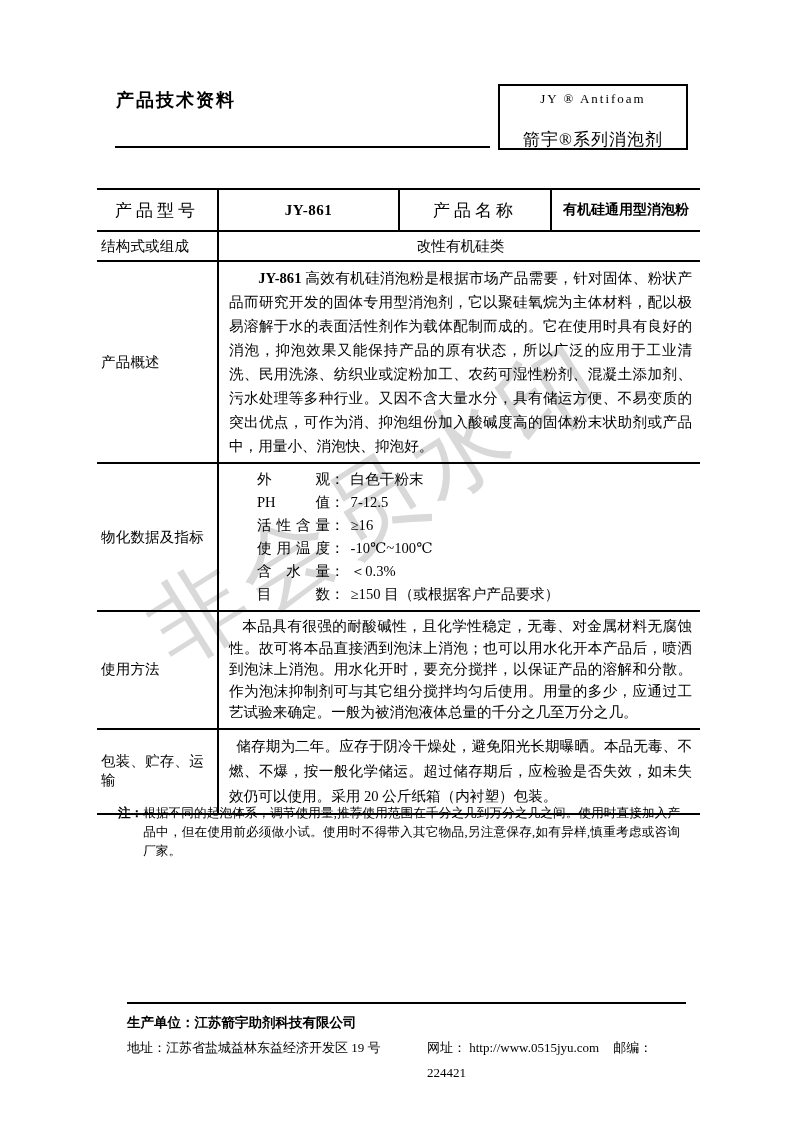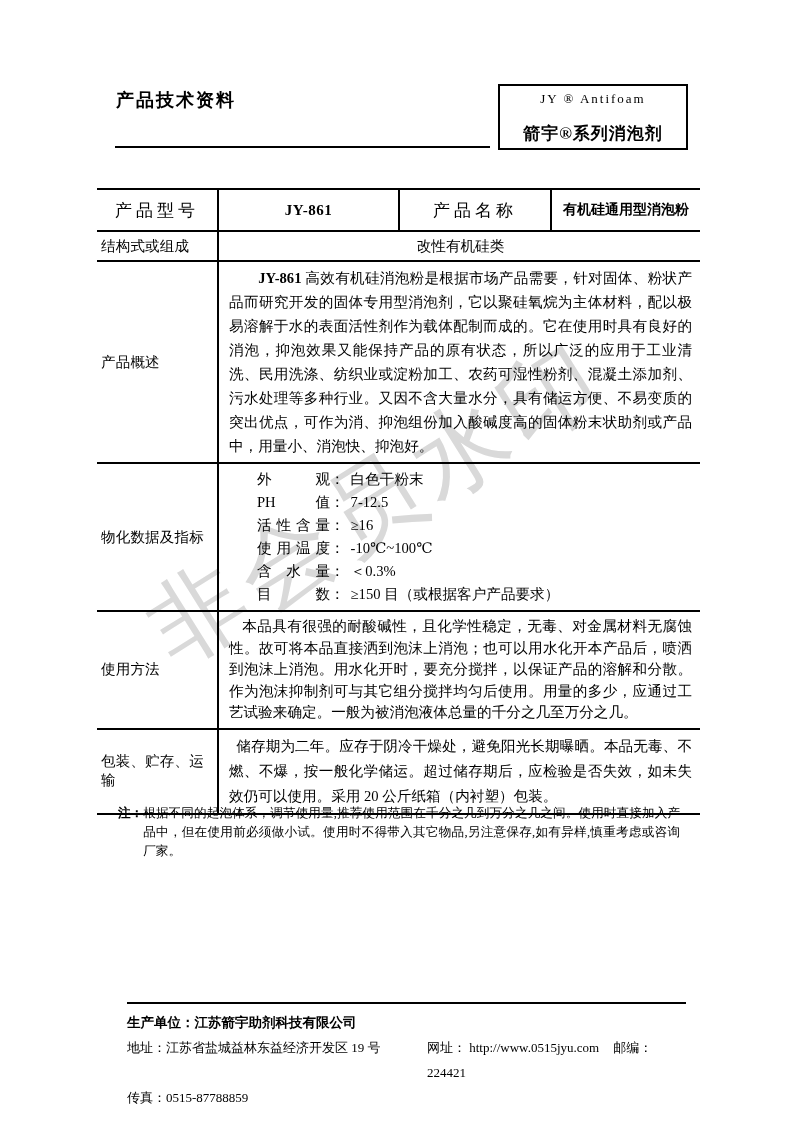--- a/index.html
+++ b/index.html
@@ -23,21 +23,21 @@
     font-size:18px; font-weight:bold; letter-spacing:2px;
   }
   .title-underline {
     position:absolute; left:115px; top:146px; width:375px; height:2px; background:#000;
   }
   .brand-box {
     position:absolute; left:498px; top:84px; width:190px; height:66px;
     border:2px solid #000; text-align:center; padding-top:5px;
   }
   .brand-line1 { font-size:13px; font-weight:normal; letter-spacing:2px; }
-  .brand-line2 { font-size:17px; font-weight:bold; letter-spacing:1px; margin-top:15px; }
+  .brand-line2 { font-size:17px; font-weight:normal; letter-spacing:1px; margin-top:21px; }
   
   .doc-table {
     position:absolute; left:97px; top:188px; width:603px;
     border-top:2px solid #000; font-size:14.6px;
   }
   .tr { display:flex; border-bottom:2px solid #000; align-items:stretch; }
   .td { display:flex; align-items:center; }
   .bdr { border-right:2px solid #000; }
   .c1 { width:122px; }
   .c2 { width:181px; }
@@ -163,18 +163,17 @@
     <div class="footer">
       <div class="f-row f-producer">
         <span>生产单位：</span>
           <span>江苏箭宇助剂科技有限公司</span>
       </div>
       <div class="f-row">
         <span class="f-left">地址：江苏省盐城益林东益经济开发区 19 号</span>
         <span class="f-right"><span>网址： http://www.0515jyu.com</span><span class="f-zip">邮编：224421</span></span>
       </div>
       <div class="f-row">
-        <span class="f-right">传真：0515-87788859</span>
       </div>
     </div>
   </div>
 
 </div>
 
 </body></html>

